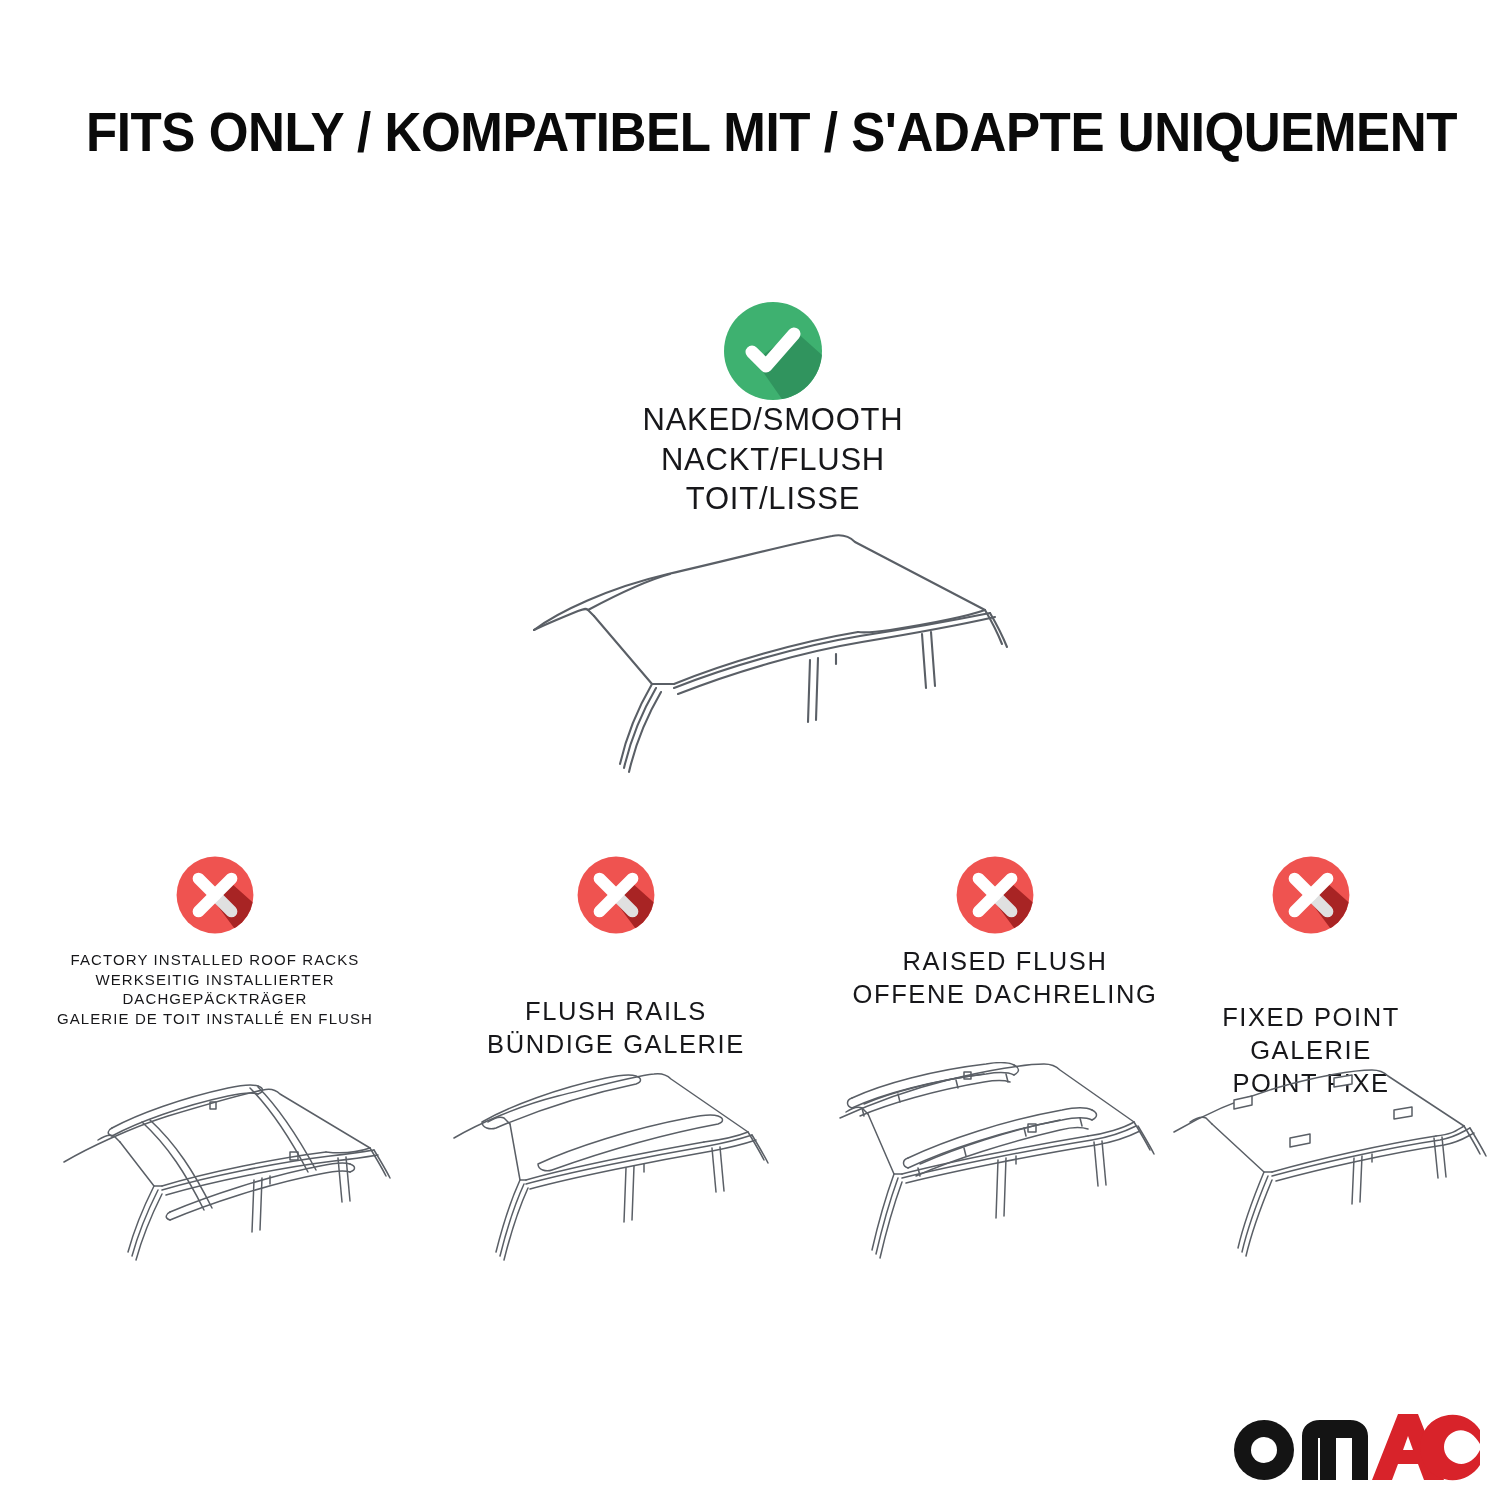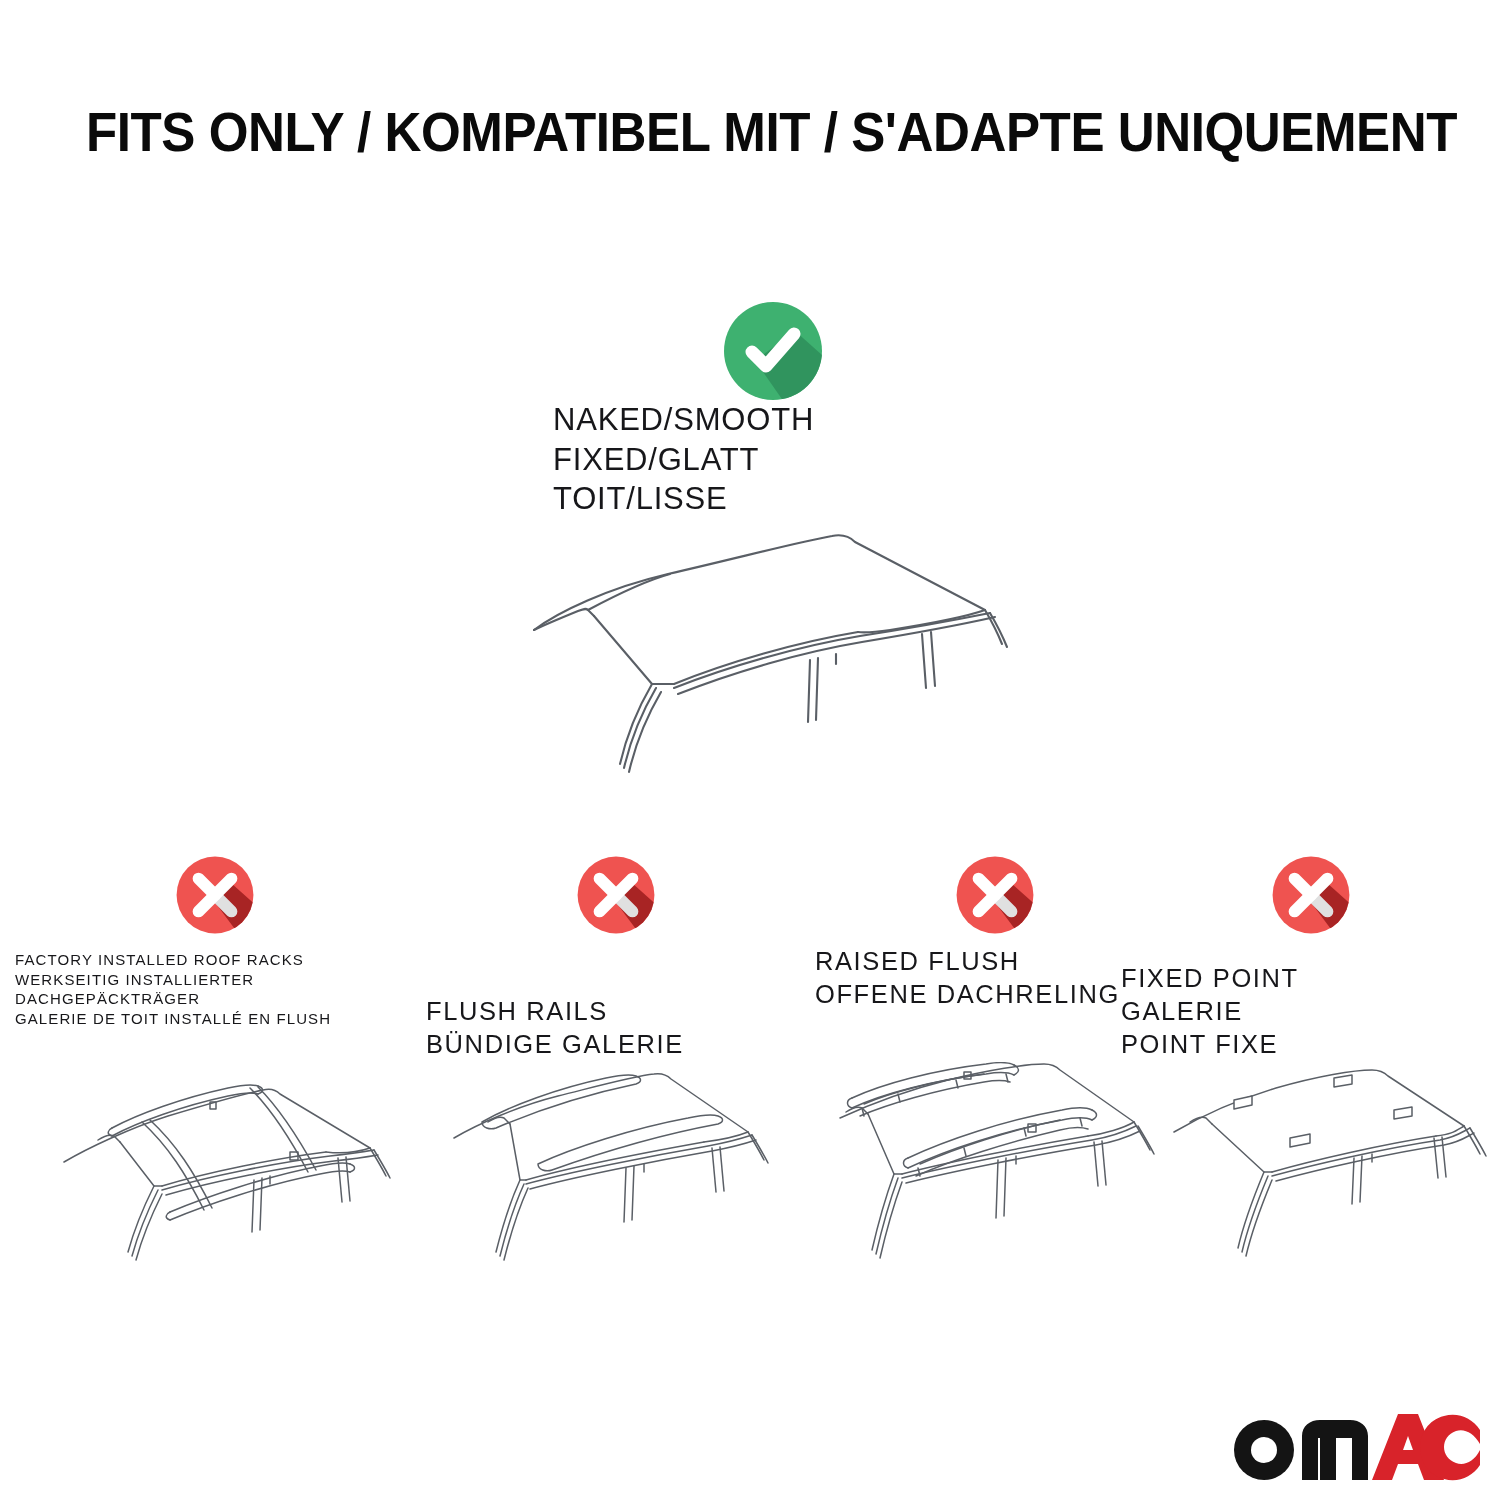--- a/index.html
+++ b/index.html
@@ -27,21 +27,21 @@
     line-height:1.05;
   }
 
   
   .badge{position:absolute;}
   .badge svg{display:block;}
 
   
   .label{
     position:absolute;
-    text-align:left;
+    text-align:center;
     color:#17171a;
     font-size:25.5px;
     font-weight:400;
     letter-spacing:1.6px;
     line-height:1.30;
     white-space:nowrap;
   }
   .label.top{
     font-size:31px;
     letter-spacing:0.8px;
@@ -73,21 +73,21 @@
     <circle cx="51" cy="51" r="49" fill="#3eb170"></circle>
     <g clip-path="url(#gclip)">
       <polygon points="42,54 34,62 62,102 110,102 110,64 72,30 64,38" fill="#2e8f5b" opacity="0.85"></polygon>
     </g>
     <path d="M30 52 L44 66 L72 34" fill="none" stroke="#ffffff" stroke-width="13" stroke-linecap="round" stroke-linejoin="round"></path>
   </svg>
 </div>
 
 <div class="label top" style="left:553px;top:400px;width:440px;">
   <span class="ln">NAKED/SMOOTH</span>
-  <span class="ln">FIXED/GLATT</span>
+  <span class="ln">NACKT/FLUSH</span>
   <span class="ln">TOIT/LISSE</span>
 </div>
 
 <div class="car" style="left:498px;top:512px;">
   <svg width="540" height="290" viewBox="0 0 540 290">
     <g fill="none" stroke="#5a5f66" stroke-width="2.1" stroke-linecap="round" stroke-linejoin="round">
 
       <path d="M36 118 C60 100 110 76 170 62 C240 46 300 30 334 24 C344 22 352 25 357 30 L487 98"></path>
       <path d="M36 118 C42 115 58 108 80 99 C85 97 88 96 90 98 L96 104"></path>
       <path d="M90 98 C120 82 150 68 172 62"></path>
@@ -313,21 +313,21 @@
     <circle cx="51" cy="51" r="49" fill="#ef5350"></circle>
     <g clip-path="url(#rclip4)">
       <polygon points="51,44 44,51 82,102 110,102 110,70 65,30" fill="#a01f1f" opacity="0.9"></polygon>
       <path d="M51 51 L72 72" stroke="#e0e0e0" stroke-width="15" stroke-linecap="round" fill="none"></path>
     </g>
     <path d="M30 72 L72 30" stroke="#ffffff" stroke-width="15" stroke-linecap="round" fill="none"></path>
     <path d="M30 30 L51 51" stroke="#ffffff" stroke-width="15" stroke-linecap="round" fill="none"></path>
   </svg>
 </div>
 
-<div class="label" style="left:1121px;top:962px;width:380px;">
+<div class="label" style="left:1121px;top:1001px;width:380px;">
   <span class="ln">FIXED POINT</span>
   <span class="ln">GALERIE</span>
   <span class="ln">POINT FIXE</span>
 </div>
 
 <div class="car" style="left:1168px;top:1062px;">
   <svg width="332" height="232" viewBox="0 0 332 232">
     <g fill="none" stroke="#5a5f66" stroke-width="1.5" stroke-linecap="round" stroke-linejoin="round">
       <path d="M6 70 C30 56 68 38 108 26 C150 14 186 8 204 8 C211 8 216 10 220 14 L296 64"></path>
       <path d="M22 60 C28 56 34 54 38 56 L44 62"></path>

